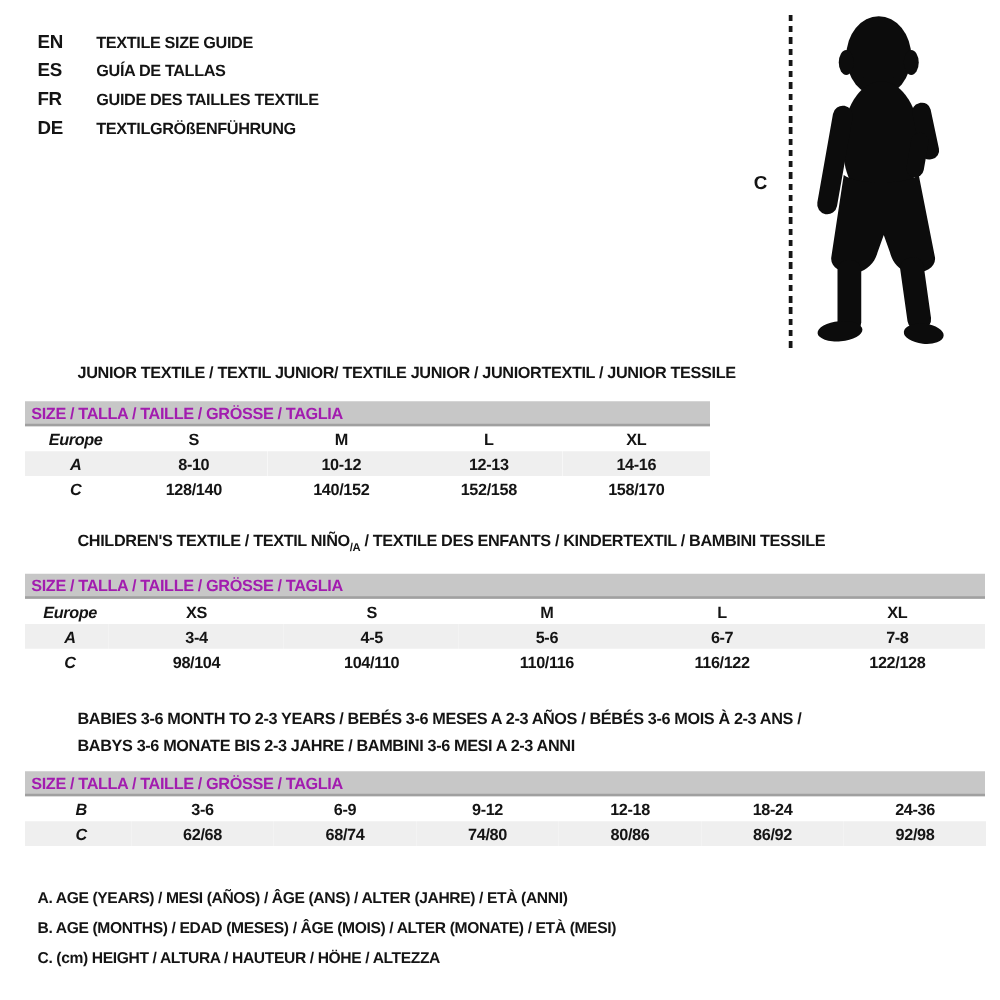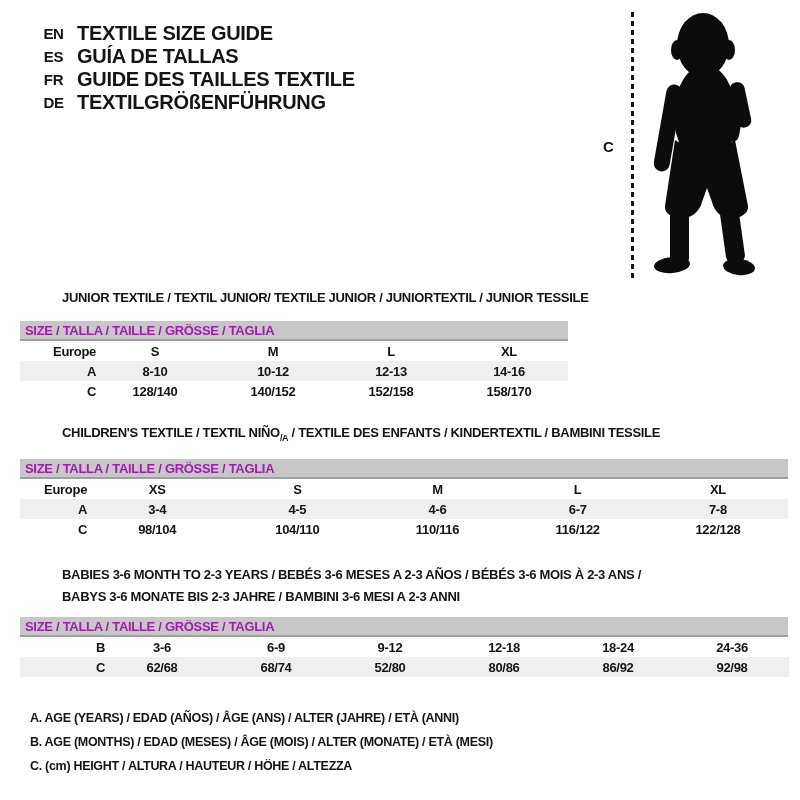--- a/index.html
+++ b/index.html
@@ -6,24 +6,24 @@
   html,body { width:800px; height:800px; background:#ffffff; }
   body {
     position:relative;
     font-family:"Liberation Sans", sans-serif;
     color:#141414;
     overflow:hidden;
   }
   .abs { position:absolute; }
 
   
-  .lang-list { left:30px; top:22px;text-align:center; }
+  .lang-list { left:30px; top:22px; }
   .lang-row { display:flex; height:23px; align-items:center; }
   .lang-code { width:47px; font-size:15px; font-weight:700; letter-spacing:-0.3px; }
-  .lang-title { font-size:20px; font-weight:700; letter-spacing:-0.3px; }
+  .lang-title { font-size:13px; font-weight:700; letter-spacing:-0.3px; }
 
   
   .dash-line {
     left:631px; top:12px; width:3px; height:267px;
     background:repeating-linear-gradient(to bottom, #161616 0 5px, transparent 5px 9px);
   }
   .measure-c { left:603px; top:138px; font-size:15px; font-weight:700; }
   .toddler-svg { left:590px; top:0px; width:210px; height:290px; }
 
   
@@ -44,21 +44,21 @@
   .size-bar {
     height:20px; background:#c7c7c7; border-bottom:2px solid #a0a0a0;
     font-size:13px; font-weight:700; letter-spacing:-0.3px;
     padding-left:5px; display:flex; align-items:center; color:#a21caf;
   }
   table { border-collapse:collapse; table-layout:fixed; width:100%; }
   td {
     height:20px; font-size:13px; font-weight:700; letter-spacing:-0.3px;
     text-align:center; vertical-align:middle; overflow:hidden; white-space:nowrap;
   }
-  td.lbl { text-align:right; padding-left:5px; }
+  td.lbl { text-align:center; padding-left:5px;font-style:italic; }
   tr.shaded { background:#efefef; }
 
   
   .footnotes { left:30px; top:706px; line-height:24px; }
   .footnote { font-size:12.5px; font-weight:700; letter-spacing:-0.3px; white-space:nowrap; }
 </style>
 </head>
 <body>
 
 <div class="abs lang-list">
@@ -157,21 +157,21 @@
       <td>XS</td>
       <td>S</td>
       <td>M</td>
       <td>L</td>
       <td>XL</td>
     </tr>
     <tr class="shaded">
       <td class="lbl">A</td>
       <td>3-4</td>
       <td>4-5</td>
-      <td>4-6</td>
+      <td>5-6</td>
       <td>6-7</td>
       <td>7-8</td>
     </tr>
     <tr>
       <td class="lbl">C</td>
       <td>98/104</td>
       <td>104/110</td>
       <td>110/116</td>
       <td>116/122</td>
       <td>122/128</td>
@@ -203,26 +203,26 @@
       <td>6-9</td>
       <td>9-12</td>
       <td>12-18</td>
       <td>18-24</td>
       <td>24-36</td>
     </tr>
     <tr class="shaded">
       <td class="lbl">C</td>
       <td>62/68</td>
       <td>68/74</td>
-      <td>52/80</td>
+      <td>74/80</td>
       <td>80/86</td>
       <td>86/92</td>
       <td>92/98</td>
     </tr>
   </tbody>
     </table>
 </div>
 
 <div class="abs footnotes">
-  <div class="footnote">A. AGE (YEARS) / EDAD (AÑOS) / ÂGE (ANS) / ALTER (JAHRE) / ETÀ (ANNI)</div>
+  <div class="footnote">A. AGE (YEARS) / MESI (AÑOS) / ÂGE (ANS) / ALTER (JAHRE) / ETÀ (ANNI)</div>
   <div class="footnote">B. AGE (MONTHS) / EDAD (MESES) / ÂGE (MOIS) / ALTER (MONATE) / ETÀ (MESI)</div>
   <div class="footnote">C. (cm) HEIGHT / ALTURA / HAUTEUR / HÖHE / ALTEZZA</div>
 </div>
 
 </body></html>

